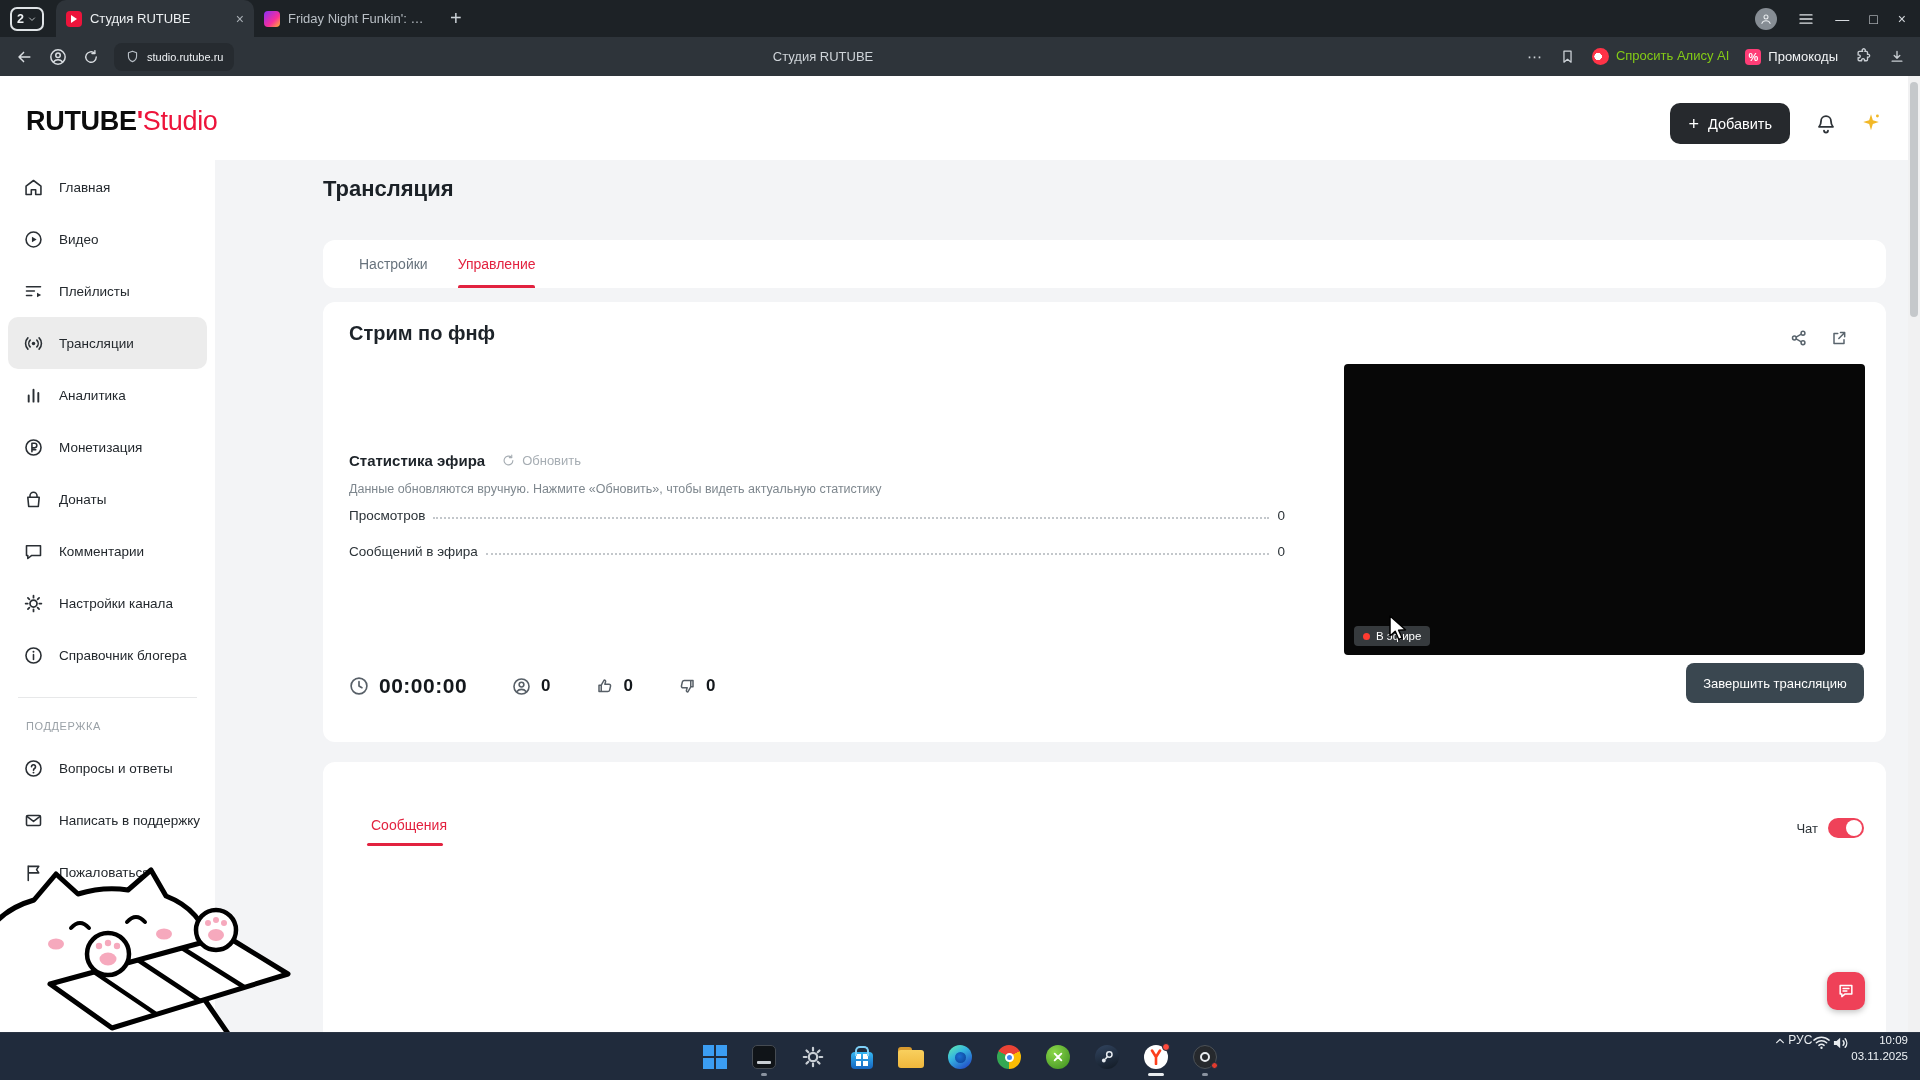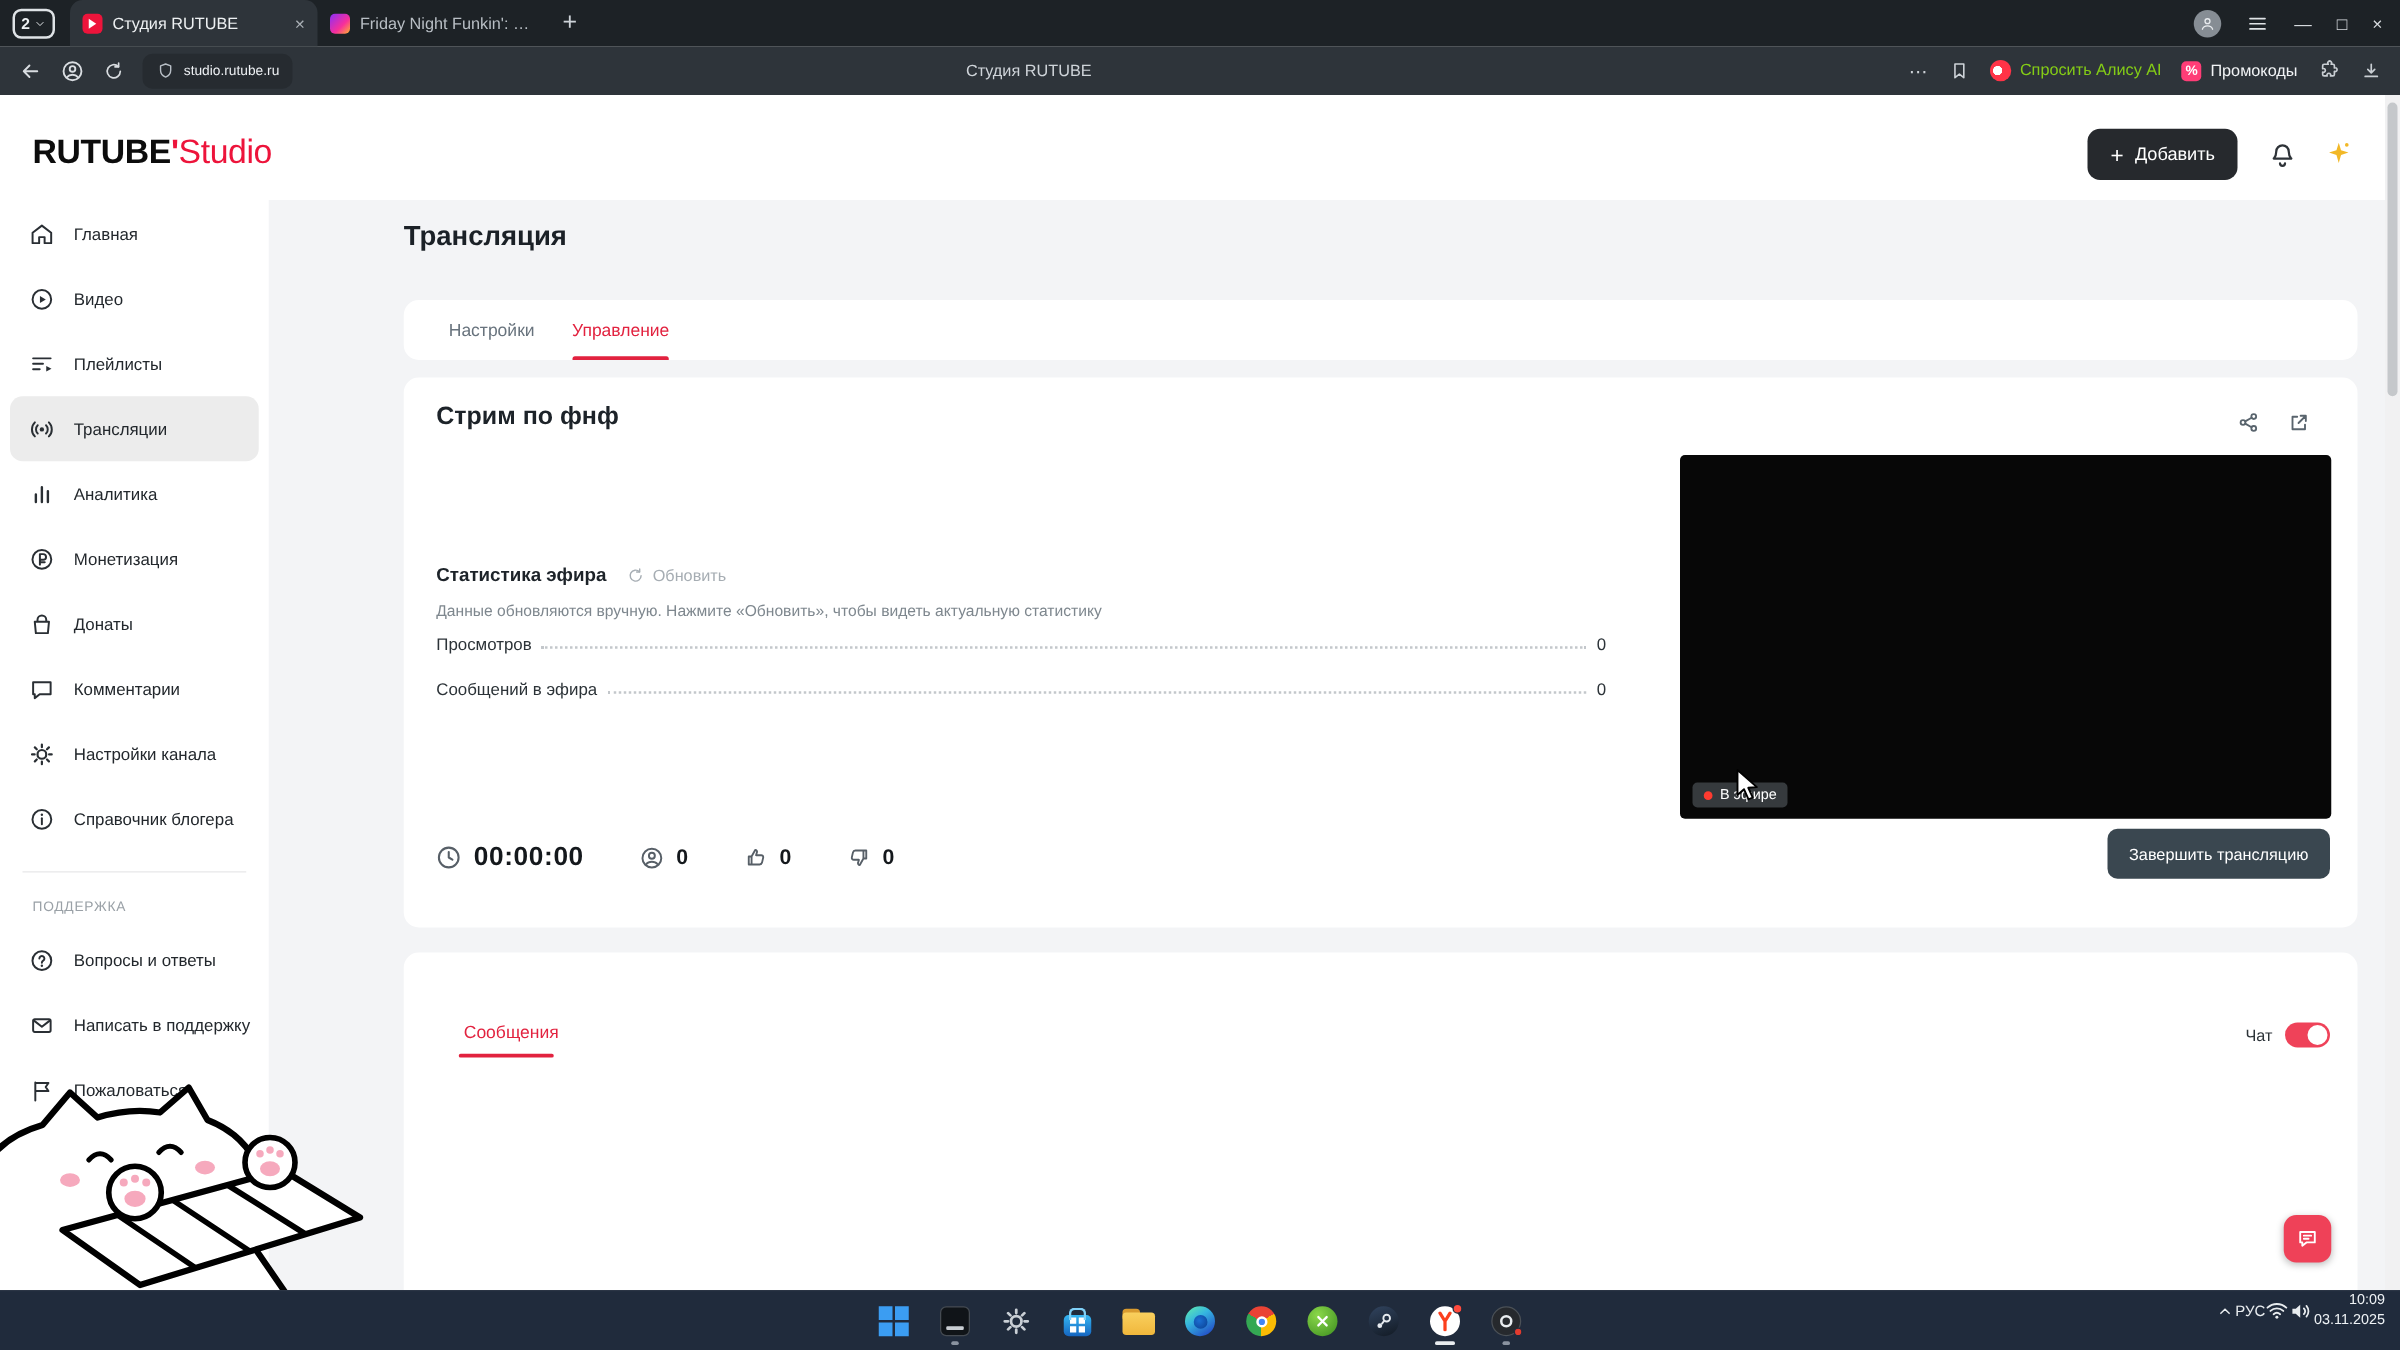--- a/index.html
+++ b/index.html
@@ -112,21 +112,21 @@
 .edgeic::after{content:"";width:11px;height:11px;border-radius:50%;background:radial-gradient(circle at 40% 40%,#1b6fd4,#0a3f8f)}
 .chromeic{width:24px;height:24px;border-radius:50%;background:conic-gradient(from -60deg,#ea4335 0 120deg,#fbbc04 0 240deg,#34a853 0 360deg);display:flex;align-items:center;justify-content:center}
 .chromeic span{width:9px;height:9px;border-radius:50%;background:#4285f4;border:2.5px solid #fff}
 .xboxic{width:24px;height:24px;border-radius:50%;background:radial-gradient(circle at 35% 30%,#8bd84a,#3c8d1f);display:flex;align-items:center;justify-content:center}
 .steamic{width:24px;height:24px;border-radius:50%;background:linear-gradient(160deg,#31445f,#121a24);display:flex;align-items:center;justify-content:center}
 .yaic{width:24px;height:24px;border-radius:50%;background:#fff;display:flex;align-items:center;justify-content:center;position:relative}
 .yaic .badge{position:absolute;right:-2px;top:-2px;width:8px;height:8px;border-radius:50%;background:#ff4a3d;border:1.5px solid #202b3c}
 .darkic{width:24px;height:24px;border-radius:50%;background:#26292d;border:1.5px solid #4b5157;display:flex;align-items:center;justify-content:center;position:relative}
 .darkic .inner{width:10px;height:10px;border-radius:50%;border:2.5px solid #e8ecef}
 .darkic .badge{position:absolute;right:-2px;bottom:-1px;width:7px;height:7px;border-radius:50%;background:#e23b2e;border:1.5px solid #202b3c}
-.tb-right2{position:absolute;right:12px;top:0;height:31px;display:flex;align-items:center;gap:0;color:#e8ecef}
+.tb-right2{position:absolute;right:12px;top:0;height:31px;display:flex;align-items:flex-start;gap:0;color:#e8ecef}
 .lang{font-size:12px}
 .clock{font-size:11.5px;line-height:1.35;text-align:right;color:#eef2f5}
 
 
 .bongo{position:absolute;left:-12px;top:866px;z-index:8;pointer-events:none}
 .cursor{position:absolute;left:1388px;top:614px;z-index:50;pointer-events:none}
 </style>
 </head>
 <body>
 

